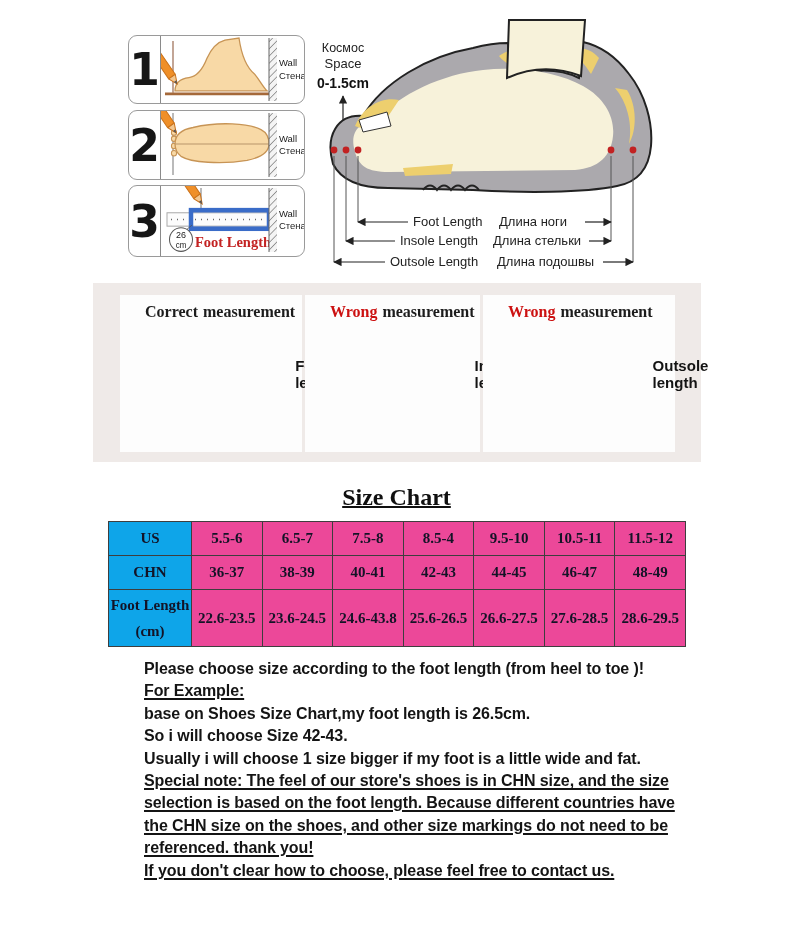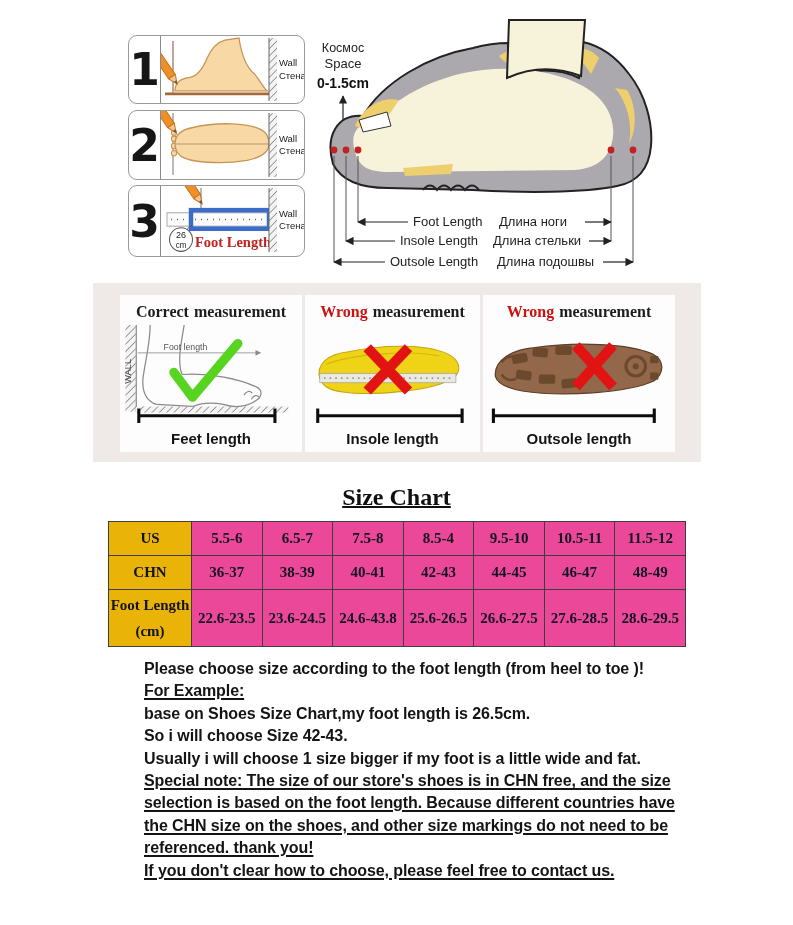--- a/index.html
+++ b/index.html
@@ -14,40 +14,40 @@
                  font-family:"DejaVu Sans",sans-serif;}
   .step-box svg{flex:1;height:100%;}
   #box1{top:35px;height:69px;}
   #box2{top:110px;height:70px;}
   #box3{top:185px;height:72px;}
 
   .shoe-svg{position:absolute;left:303px;top:18px;width:398px;height:256px;}
 
   
   .band{position:absolute;left:93px;top:283px;width:608px;height:179px;background:#efeae8;}
-  .panel{position:absolute;top:12px;height:157px;background:#fdfdfd;display:flex;flex-direction:column;box-sizing:border-box;}
+  .panel{position:absolute;top:12px;height:157px;background:#fdfdfd;display:flex;flex-direction:row;box-sizing:border-box;padding-left:25px;}
   #panel1{left:27px;width:182px;}
   #panel2{left:212px;width:175px;}
   #panel3{left:390px;width:192px;}
   .panel-title{height:26px;display:flex;align-items:center;justify-content:center;
                font-family:"Liberation Serif",serif;font-weight:bold;font-size:16px;color:#1c1c1c;padding-top:4px;}
   .panel-title .w{margin-right:5px;}
   .panel-title .wrong{color:#cc1111;}
   .panel svg{width:100%;height:99px;}
   .panel-caption{flex:1;display:flex;align-items:center;justify-content:center;
                  font-weight:bold;font-size:15px;color:#141414;}
 
   
   .sc-title{position:absolute;left:0;top:484px;width:793px;text-align:center;
             font-family:Liberation Serif, serif;font-size:24px;font-weight:bold;color:#101010;
             text-decoration:underline;text-decoration-thickness:2px;}
   .size-table{position:absolute;left:108px;top:521px;width:578px;border-collapse:collapse;table-layout:fixed;
               font-family:"Liberation Serif",serif;font-weight:bold;color:#131326;font-size:15px;text-align:center;}
   .size-table td{border:1px solid #3e3e3e;background:#ec4899;padding:0;vertical-align:middle;}
-  .size-table td.hd{background:#eab308;}
+  .size-table td.hd{background:#0ea5e9;}
   .size-table col.c0{width:83px;}
   .size-table tr.r12{height:34px;}
   .size-table tr.r3{height:57px;}
   .size-table tr.r3 td.hd div{line-height:1.75;}
 
   
   .notes{position:absolute;left:108px;top:658px;width:600px;font-weight:bold;font-size:16px;
          line-height:22.4px;color:#141414;letter-spacing:-0.1px;margin-left:36px;}
   .note-line.u{text-decoration:underline;text-decoration-thickness:2px;text-underline-offset:2px;}
 </style>
@@ -322,20 +322,20 @@
       </tr>
     </tbody>
   </table>
 
   <div class="notes">
     <div class="note-line">Please choose size according to the foot length (from heel to toe )!</div>
     <div class="note-line u">For Example:</div>
     <div class="note-line">base on Shoes Size Chart,my foot length is 26.5cm.</div>
     <div class="note-line">So i will choose Size 42-43.</div>
     <div class="note-line">Usually i will choose 1 size bigger if my foot is a little wide and fat.</div>
-    <div class="note-line u">Special note: The size of our store's shoes is in CHN free, and the size</div>
+    <div class="note-line u">Special note: The feel of our store's shoes is in CHN size, and the size</div>
     <div class="note-line u">selection is based on the foot length. Because different countries have</div>
     <div class="note-line u">the CHN size on the shoes, and other size markings do not need to be</div>
     <div class="note-line u">referenced. thank you!</div>
     <div class="note-line u">If you don't clear how to choose, please feel free to contact us.</div>
   </div>
 
 </div>
 
 </body></html>

